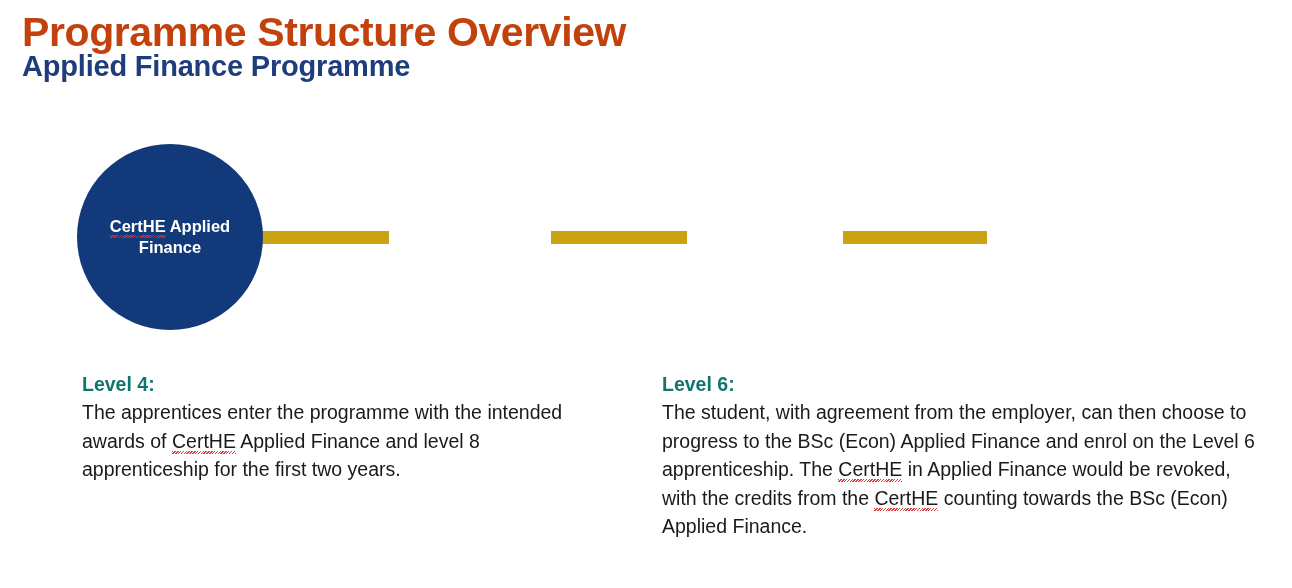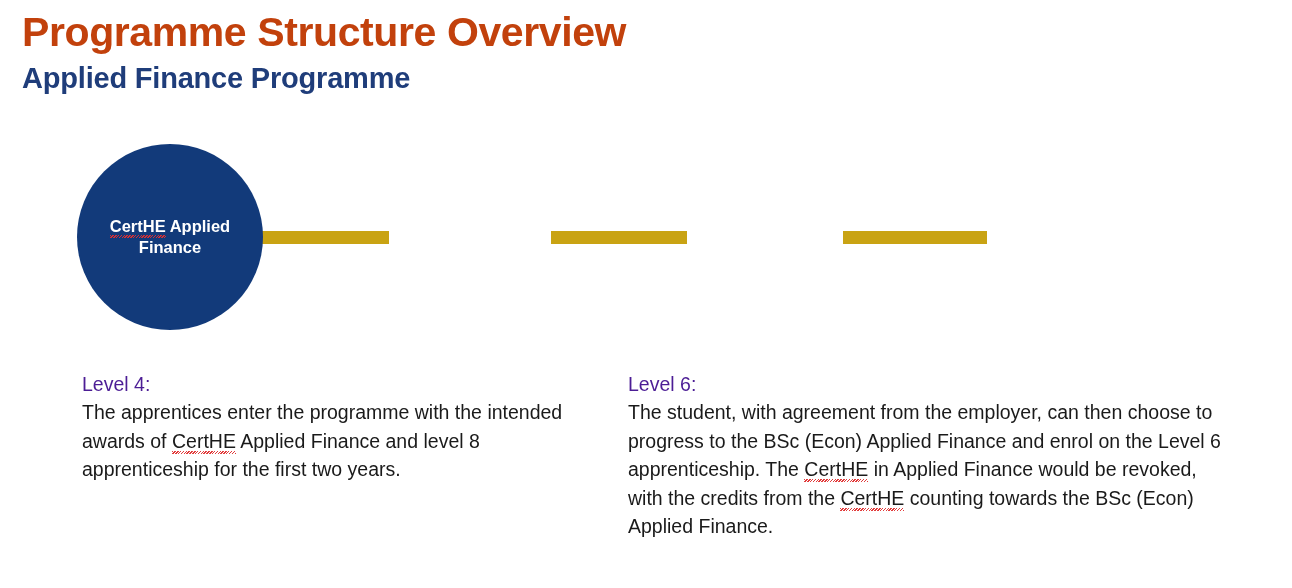--- a/index.html
+++ b/index.html
@@ -24,21 +24,21 @@
     font-size: 41px;
     font-weight: bold;
     color: #c2410c;
     letter-spacing: -0.4px;
     line-height: 1.12;
     white-space: nowrap;
   }
   #page-subtitle {
     position: absolute;
     left: 22px;
-    top: 62px;
+    top: 50px;
     font-size: 29px;
     font-weight: bold;
     color: #1F3D7A;
     letter-spacing: -0.2px;
     line-height: 1.15;
     white-space: nowrap;
   }
 
   
   #flow-diagram {
@@ -111,29 +111,29 @@
   .misspelled-dark::after { bottom: -2px; }
 
   
   .desc-block {
     position: absolute;
     color: #1A1A1A;
     font-size: 19.5px;
     line-height: 28.5px;
   }
   .desc-heading {
-    font-weight: normal;
-    color: #4c1d95;
+    font-weight: bold;
+    color: #0f766e;
     font-size: 19.5px;
     line-height: 28px;
     display: block;
     margin-bottom: 0px;
   }
   #desc-level4 { left: 82px;  top: 370px; width: 500px; }
-  #desc-level6 { left: 628px; top: 370px; width: 600px; }
+  #desc-level6 { left: 662px; top: 370px; width: 600px; }
 </style>
 </head>
 <body>
 
 <div id="page-title">Programme Structure Overview</div>
 
 <div id="page-subtitle">Applied Finance Programme</div>
 
 <div id="flow-diagram">
 

